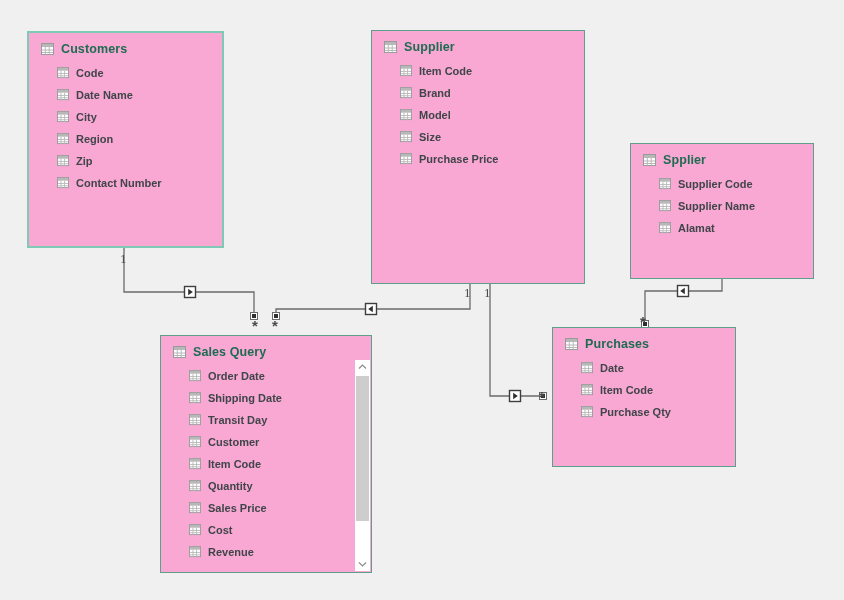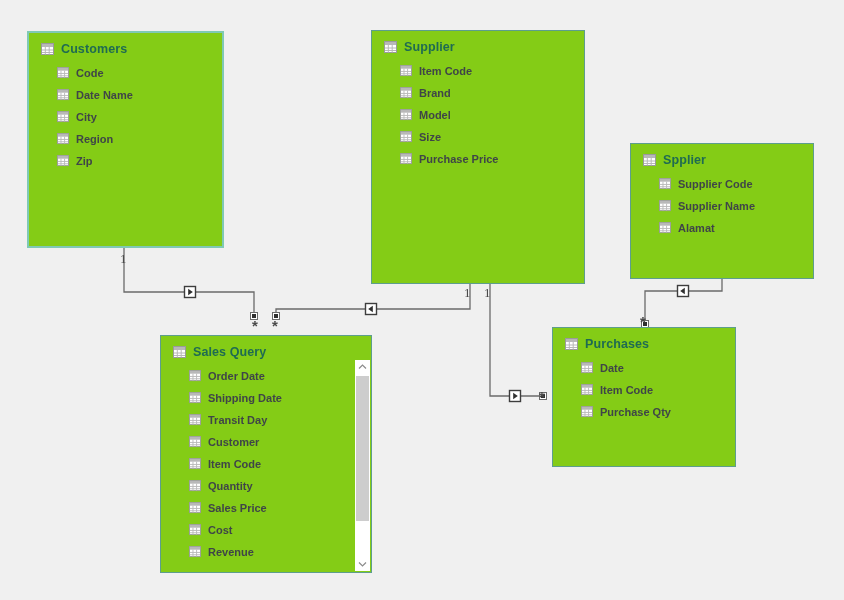--- a/index.html
+++ b/index.html
@@ -29,21 +29,21 @@
     position: absolute;
     left: 0; top: 0;
     width: 844px;
     height: 600px;
     pointer-events: none;
   }
 
   
   .tbl {
     position: absolute;
-    background: #84cc16;
+    background: #f9a8d4;
     border: 1px solid #5d9e8d;
     box-sizing: border-box;
     overflow: hidden;
   }
   .tbl.selected {
     border: 2px solid #7fc9b5;
   }
 
   .tbl-head {
     display: flex;
@@ -267,20 +267,33 @@
               <svg class="ico" width="12" height="12" viewBox="0 0 13 13">
                 <rect x="0.5" y="0.5" width="12" height="11" fill="#ffffff" stroke="#9a9a9a" stroke-width="1"></rect>
                 <rect x="1" y="1" width="11" height="3" fill="#b8b8b8"></rect>
                 <line x1="1" y1="7" x2="12" y2="7" stroke="#b8b8b8" stroke-width="1"></line>
                 <line x1="1" y1="9.5" x2="12" y2="9.5" stroke="#b8b8b8" stroke-width="1"></line>
                 <line x1="4.3" y1="4" x2="4.3" y2="11.5" stroke="#b8b8b8" stroke-width="1"></line>
                 <line x1="8.2" y1="4" x2="8.2" y2="11.5" stroke="#b8b8b8" stroke-width="1"></line>
               </svg>
             </span>
             <span class="field-label">Zip</span>
+          </li>
+          <li class="field">
+            <span>
+              <svg class="ico" width="12" height="12" viewBox="0 0 13 13">
+                <rect x="0.5" y="0.5" width="12" height="11" fill="#ffffff" stroke="#9a9a9a" stroke-width="1"></rect>
+                <rect x="1" y="1" width="11" height="3" fill="#b8b8b8"></rect>
+                <line x1="1" y1="7" x2="12" y2="7" stroke="#b8b8b8" stroke-width="1"></line>
+                <line x1="1" y1="9.5" x2="12" y2="9.5" stroke="#b8b8b8" stroke-width="1"></line>
+                <line x1="4.3" y1="4" x2="4.3" y2="11.5" stroke="#b8b8b8" stroke-width="1"></line>
+                <line x1="8.2" y1="4" x2="8.2" y2="11.5" stroke="#b8b8b8" stroke-width="1"></line>
+              </svg>
+            </span>
+            <span class="field-label">Contact Number</span>
           </li>
         </ul>
       </div>
       <div class="tbl" style="left: 371px; top: 30px; width: 214px; height: 254px;">
         <div class="tbl-head">
           <span>
             <svg class="ico" width="13" height="13" viewBox="0 0 13 13">
               <rect x="0.5" y="0.5" width="12" height="11" fill="#ffffff" stroke="#9a9a9a" stroke-width="1"></rect>
               <rect x="1" y="1" width="11" height="3" fill="#b8b8b8"></rect>
               <line x1="1" y1="7" x2="12" y2="7" stroke="#b8b8b8" stroke-width="1"></line>

